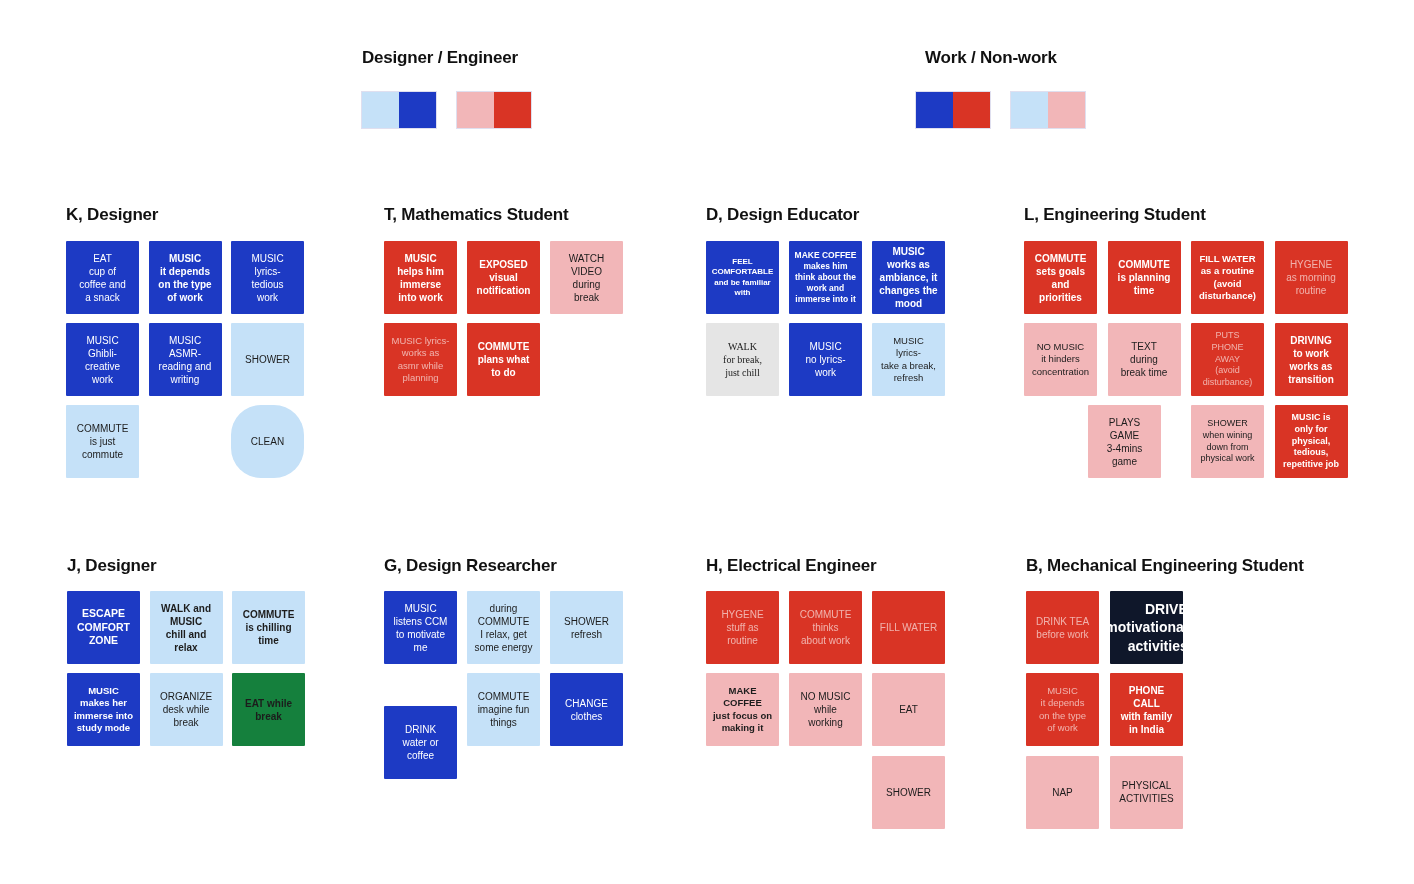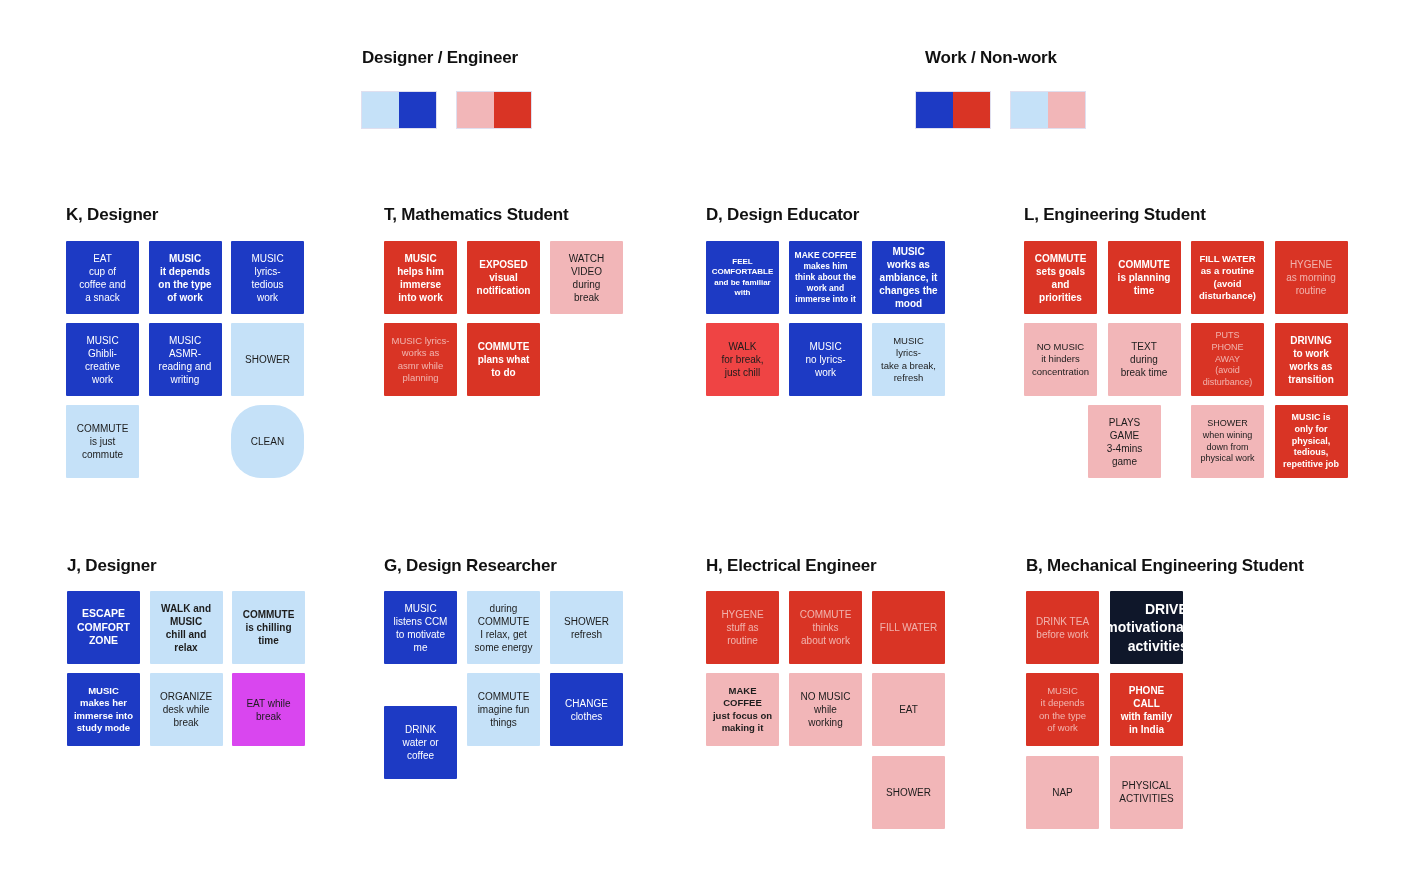--- a/index.html
+++ b/index.html
@@ -114,21 +114,21 @@
       <div class="note light-text bold" style="left: 789px; top: 241px; background-color: rgb(29, 58, 196); font-size: 8.5px;">MAKE COFFEE
 makes him
 think about the
 work and
 immerse into it</div>
       <div class="note light-text bold" style="left: 872px; top: 241px; background-color: rgb(29, 58, 196);">MUSIC
 works as
 ambiance, it
 changes the
 mood</div>
-      <div class="note dark-text" style="left: 706px; top: 323px; background-color: #ef4444;">WALK
+      <div class="note dark-text" style="left: 706px; top: 323px; background-color: #e5e5e5; font-family: Liberation Serif, serif;">WALK
 for break,
 just chill</div>
       <div class="note light-text" style="left: 789px; top: 323px; background-color: rgb(29, 58, 196);">MUSIC
 no lyrics-
 work</div>
       <div class="note dark-text" style="left: 872px; top: 323px; background-color: rgb(197, 225, 248); font-size: 9.5px;">MUSIC
 lyrics-
 take a break,
 refresh</div>
       <div class="group-title" style="left: 1024px; top: 205px;">L, Engineering Student</div>
@@ -185,21 +185,21 @@
       <div class="note dark-text bold" style="left: 232px; top: 591px; background-color: rgb(197, 225, 248);">COMMUTE
 is chilling
 time</div>
       <div class="note light-text bold" style="left: 67px; top: 673px; background-color: rgb(29, 58, 196); font-size: 9.5px;">MUSIC
 makes her
 immerse into
 study mode</div>
       <div class="note dark-text" style="left: 149.5px; top: 673px; background-color: rgb(197, 225, 248);">ORGANIZE
 desk while
 break</div>
-      <div class="note dark-text" style="left: 232px; top: 673px; background-color: #d946ef;">EAT while
+      <div class="note dark-text" style="left: 232px; top: 673px; background-color: #15803d; font-weight: bold;">EAT while
 break</div>
       <div class="group-title" style="left: 384px; top: 556px;">G, Design Researcher</div>
       <div class="note light-text" style="left: 384px; top: 591px; background-color: rgb(29, 58, 196);">MUSIC
 listens CCM
 to motivate
 me</div>
       <div class="note dark-text" style="left: 467px; top: 591px; background-color: rgb(197, 225, 248);">during
 COMMUTE
 I relax, get
 some energy</div>

